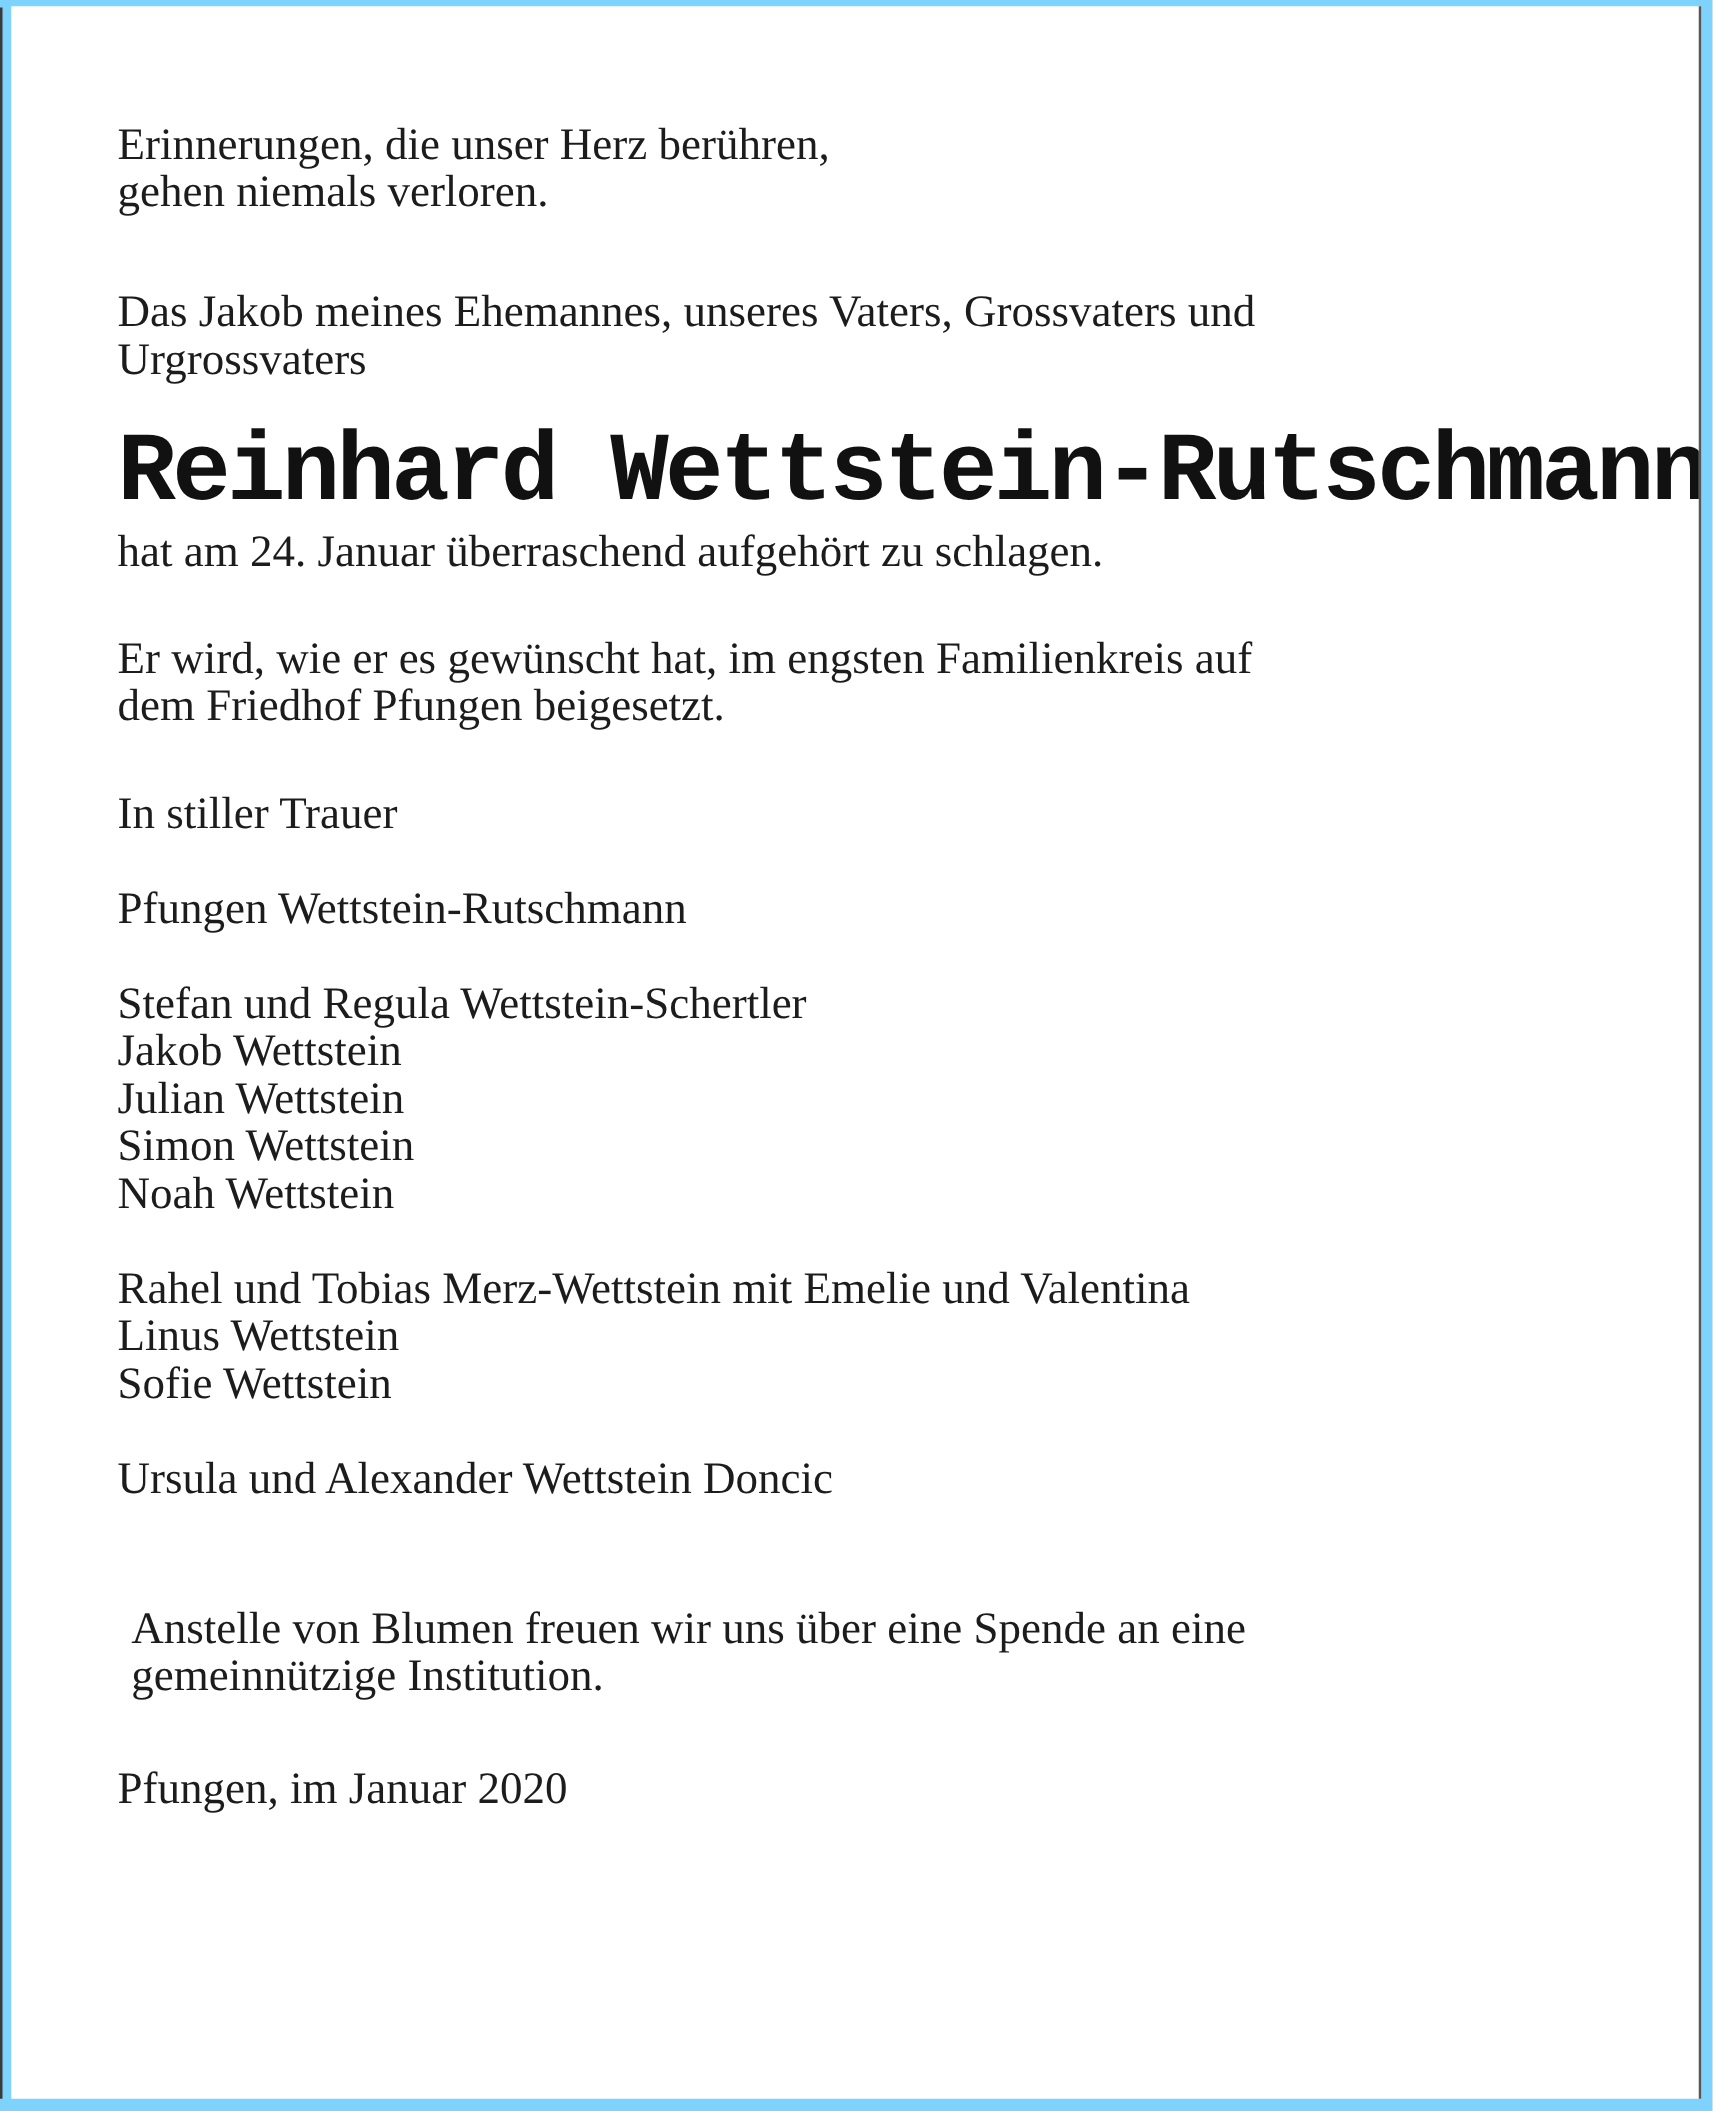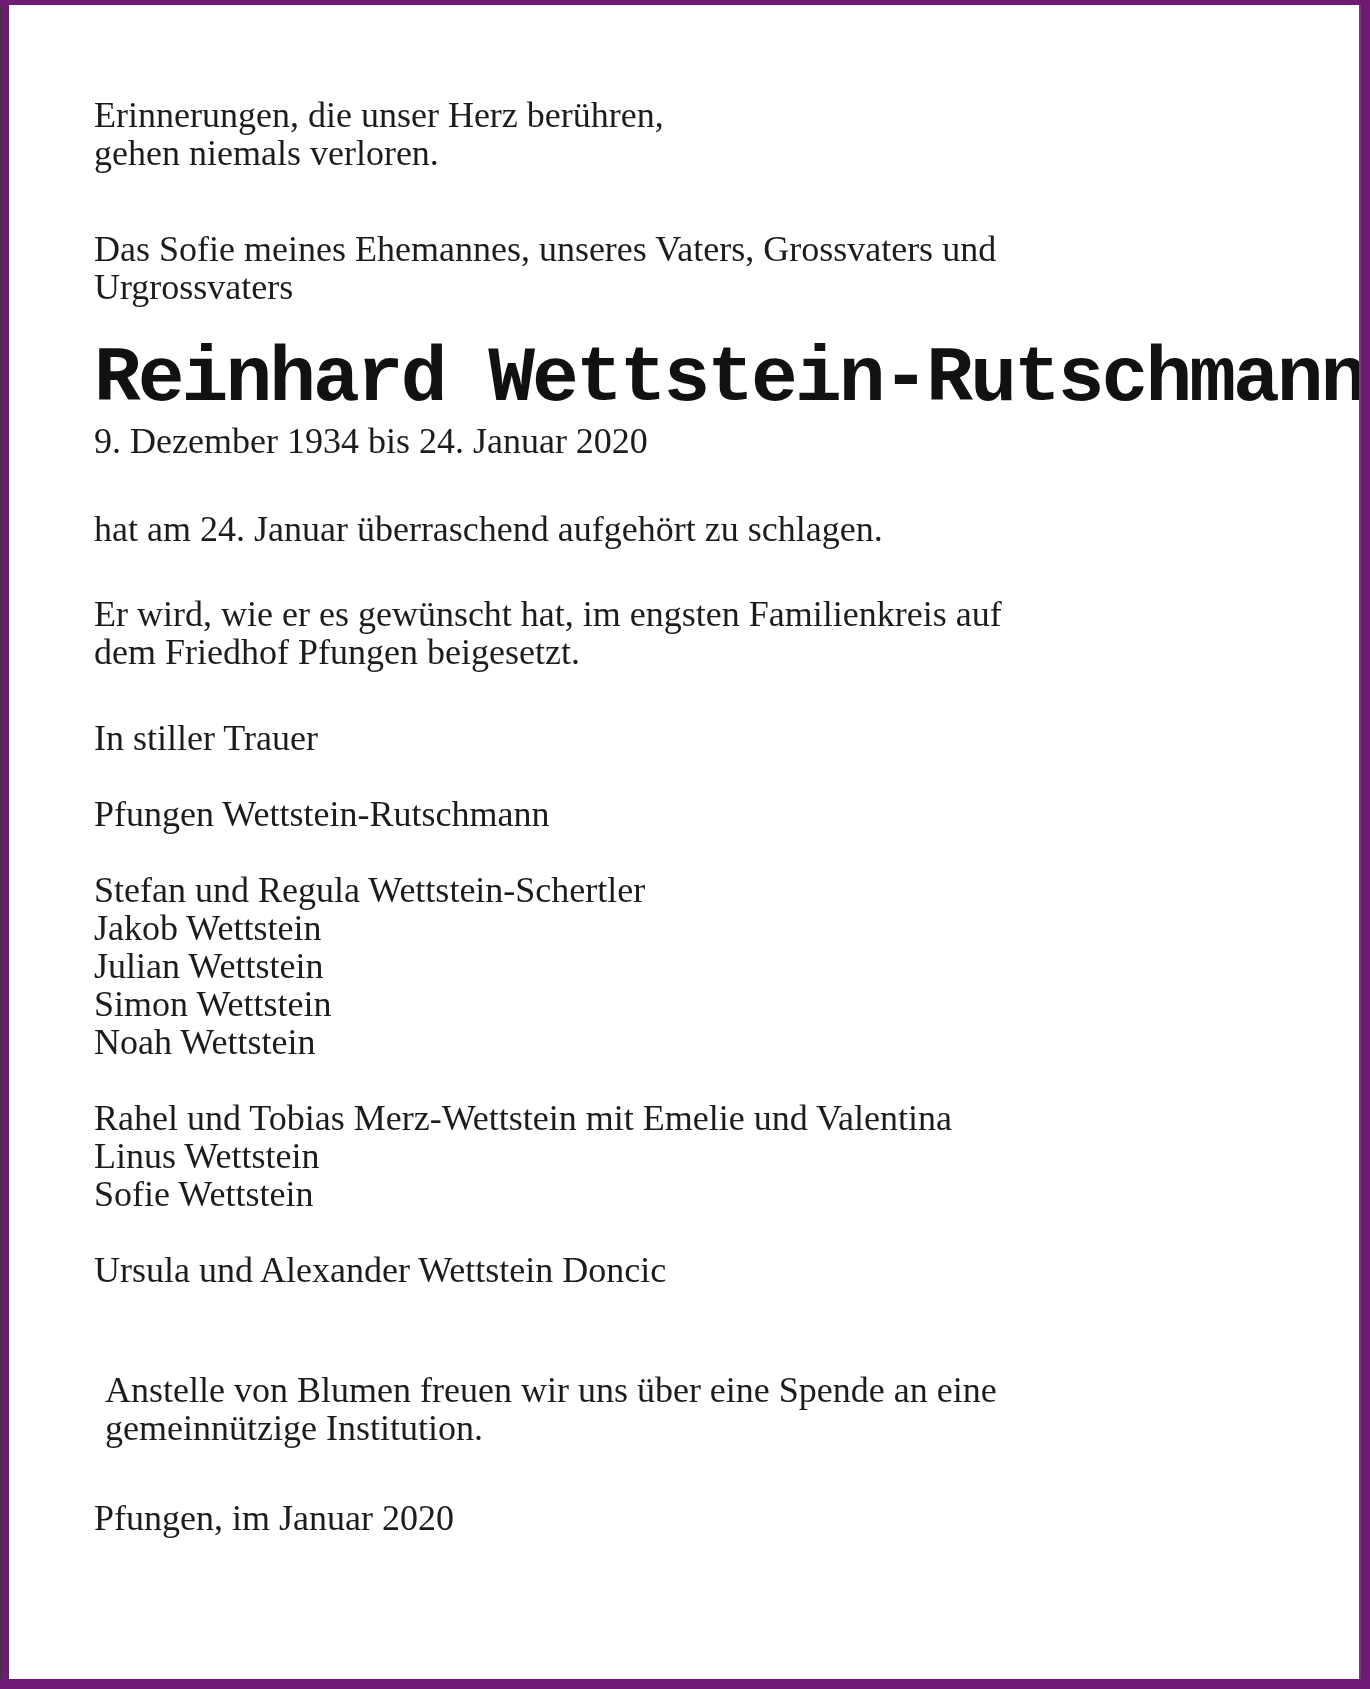--- a/index.html
+++ b/index.html
@@ -3,21 +3,21 @@
 <meta charset="utf-8">
 <style>
   html, body {
     margin: 0;
     padding: 0;
   }
   .viewport {
     position: relative;
     width: 1370px;
     height: 1689px;
-    background: #701a75;
+    background: #7dd3fc;
     overflow: hidden;
     font-family: "Liberation Serif", serif;
   }
   .left-edge-shadow {
     position: absolute;
     left: 0;
     top: 6px;
     bottom: 10px;
     width: 2px;
     background: #3a3a3a;
@@ -66,26 +66,25 @@
 <body>
 
 <div class="viewport">
   <div class="left-edge-shadow"></div>
 
   <div class="paper">
 
     <p class="para mb-epigraph">Erinnerungen, die unser Herz berühren,
 gehen niemals verloren.</p>
 
-    <p class="para mb-intro">Das Sofie meines Ehemannes, unseres Vaters, Grossvaters und
+    <p class="para mb-intro">Das Jakob meines Ehemannes, unseres Vaters, Grossvaters und
 Urgrossvaters</p>
 
     <h1 class="deceased-name">Reinhard Wettstein-Rutschmann</h1>
 
-    <p class="para mb-dates">9. Dezember 1934 bis 24. Januar 2020</p>
 
     <p class="para mb-death">hat am 24. Januar überraschend aufgehört zu schlagen.</p>
 
     <p class="para mb-burial">Er wird, wie er es gewünscht hat, im engsten Familienkreis auf
 dem Friedhof Pfungen beigesetzt.</p>
 
     <p class="para mb-line">In stiller Trauer</p>
 
     <p class="para mb-line">Pfungen Wettstein-Rutschmann</p>
 

